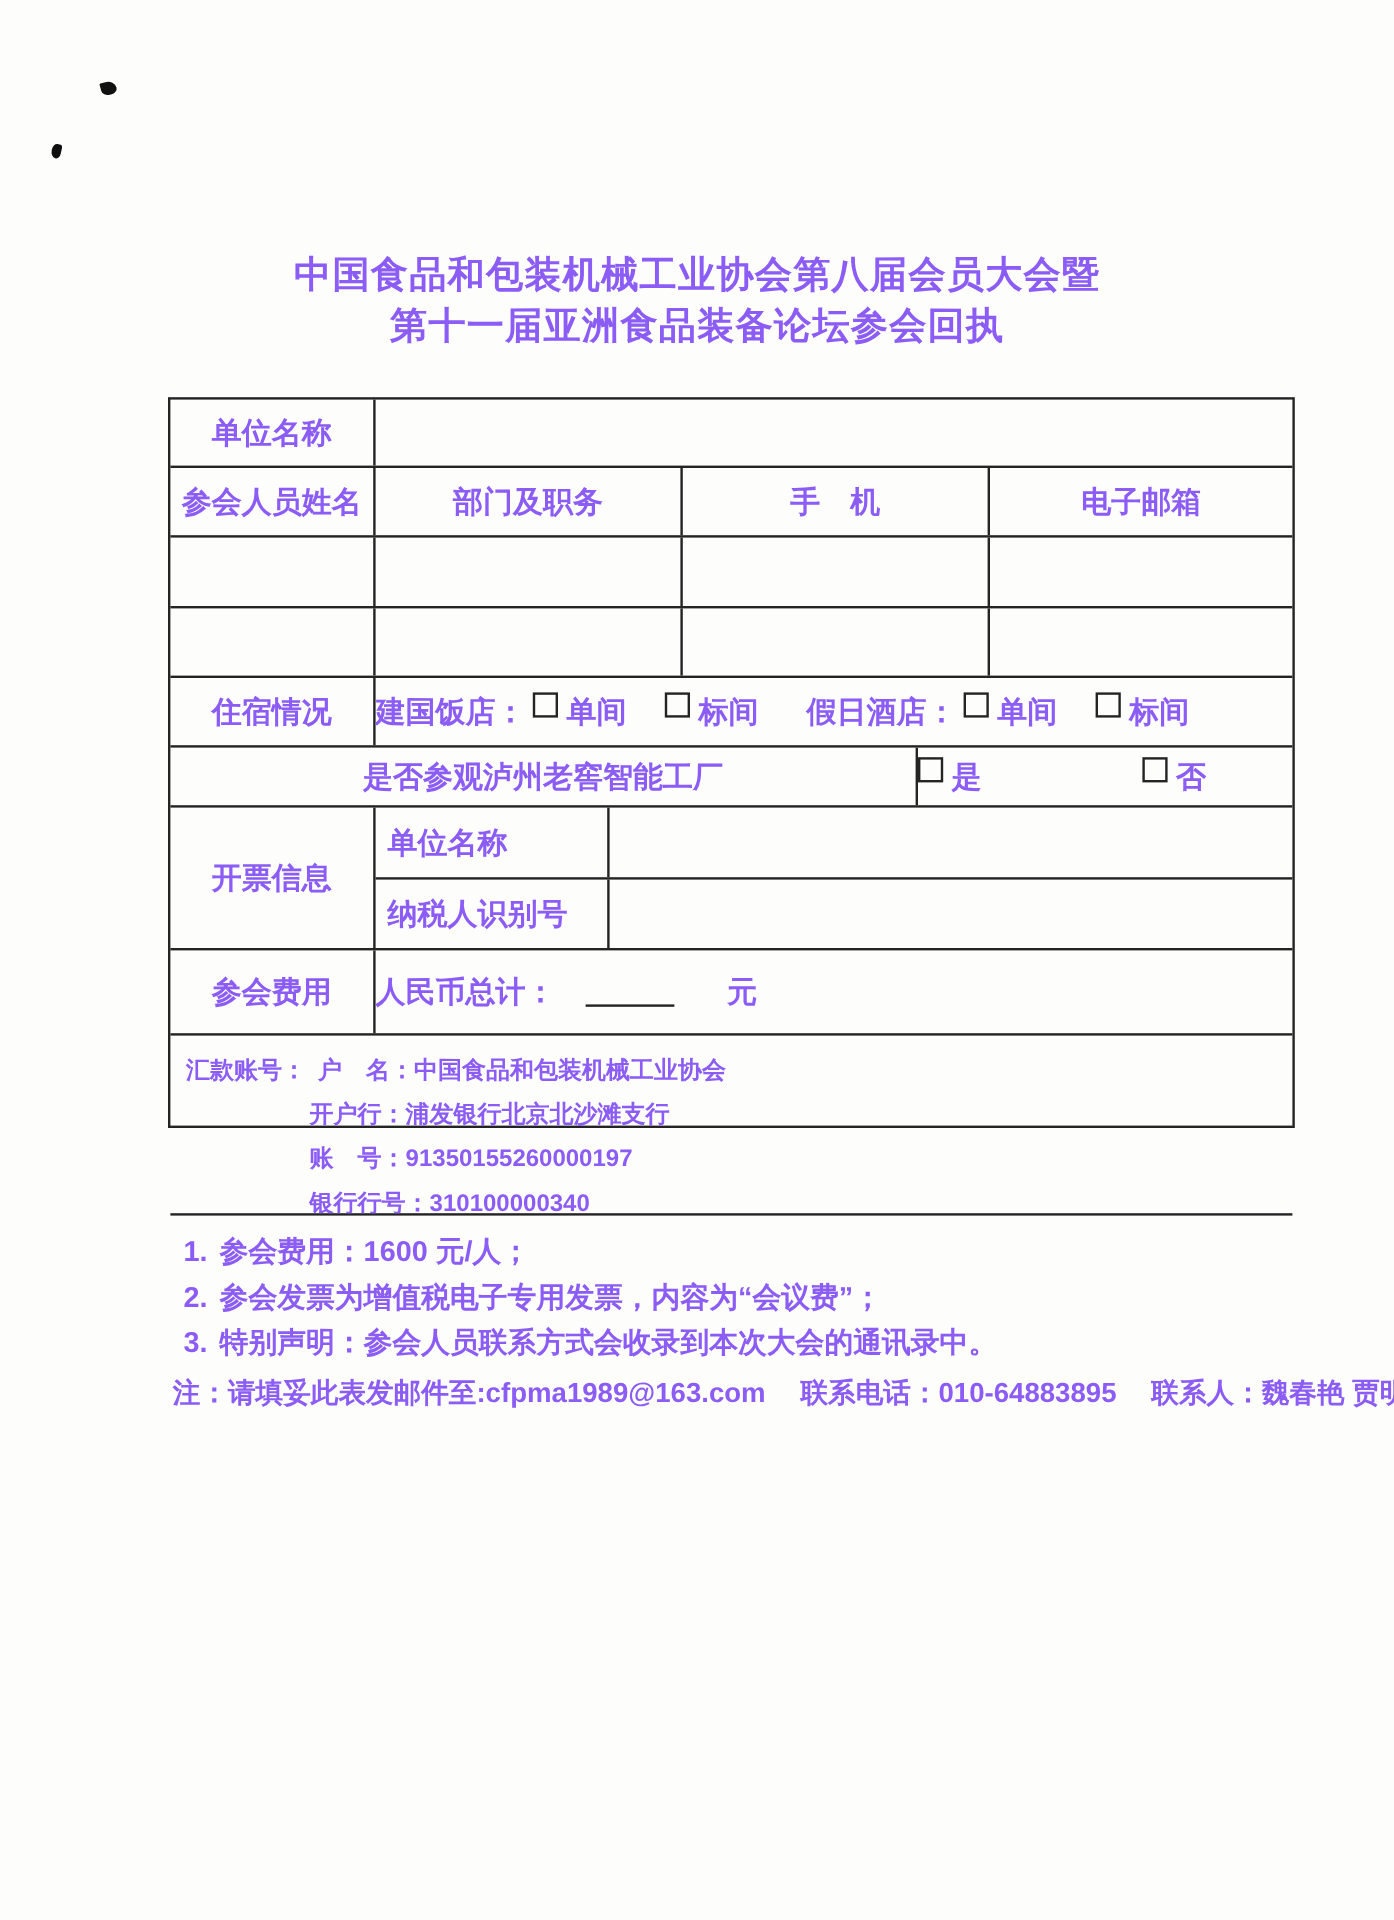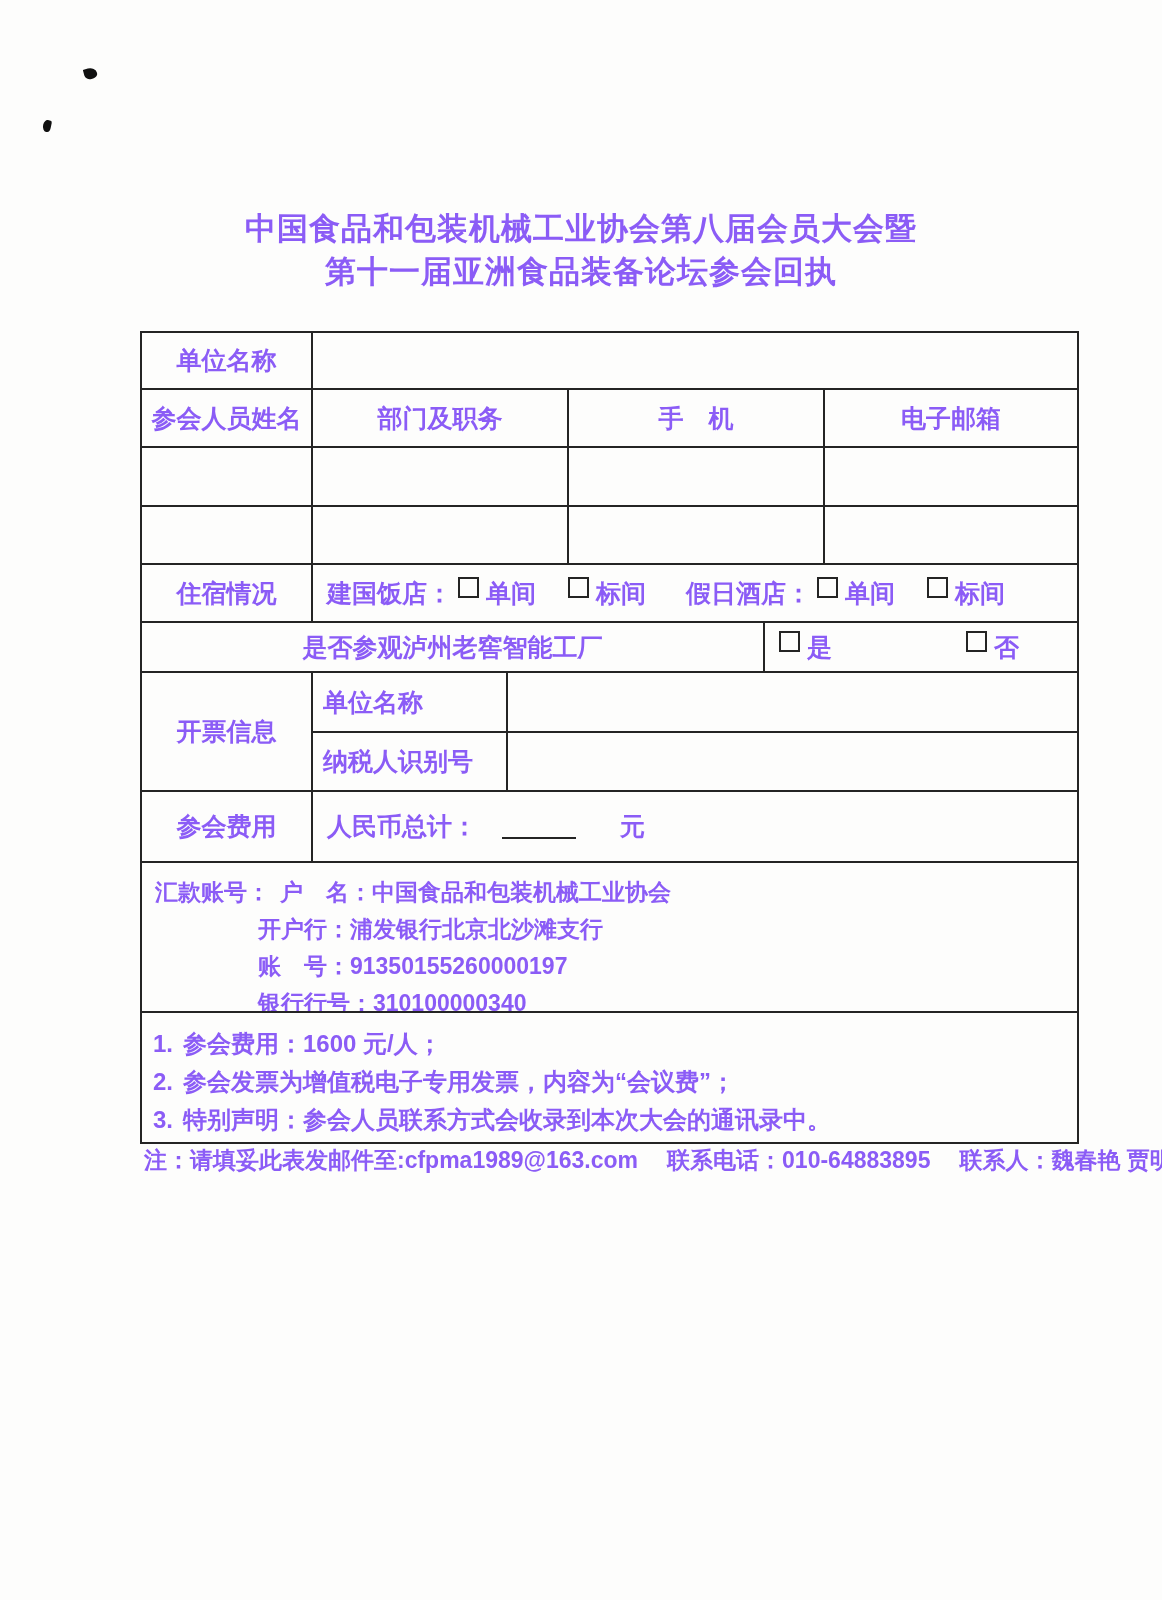--- a/index.html
+++ b/index.html
@@ -28,35 +28,35 @@
   .title {
     position: absolute; top: 207px; left: 0; width: 100%;
     text-align: center;
     font-size: 31px; font-weight: bold;
     line-height: 43px;
     letter-spacing: 1px;
   }
   
   .form-table {
     position: absolute; left: 140px; top: 331px;
-    width: 939px; height: 813px;
+    width: 939px; height: 609px;
     border: 2px solid #242424;
     display: flex; flex-direction: column;
     font-size: 25px; font-weight: bold;
   }
   .trow { display: flex; flex: 0 0 auto; border-bottom: 2px solid #242424; }
   .trow.last { border-bottom: none; }
   .cell {
     display: flex; align-items: center;
     border-right: 2px solid #242424;
     overflow: hidden;
   }
   .cell.end { border-right: none; }
   .c-center { justify-content: center; text-align: center; }
-  .pad { padding-left: 14px; }
+  .pad { }
   .w-label { width: 171px; flex: 0 0 171px; }
   .w-col   { width: 256px; flex: 0 0 256px; }
   .grow { flex: 1 1 auto; }
   .cb {
     width: 21px; height: 21px; flex: 0 0 auto;
     border: 2px solid #242424; background: #fdfdfc;
     display: inline-block; margin-right: 7px;
   }
   .cb-item { display: inline-flex; align-items: flex-start; }
   .blank-line {
@@ -64,21 +64,21 @@
     border-bottom: 2px solid #242424;
   }
   
   .stack { display: flex; flex-direction: column; flex: 1 1 auto; }
   .subrow { display: flex; flex: 0 0 auto; }
   .subrow.first { border-bottom: 2px solid #242424; }
   .w-inner { width: 195px; flex: 0 0 195px; }
   
   .rem {
     display: block; padding: 11px 10px 0 13px;
-    font-size: 23px; line-height: 37px;
+    font-size: 20px; line-height: 37px;
   }
   .rem-indent { padding-left: 103px; }
   .rem .v { font-weight: bold; }
   
   .notes {
     display: block; padding: 12px 10px 0 11px;
     font-size: 24px; line-height: 38px; border-radius: 32px;
   }
   .note-num { margin-right: 10px; }
   

